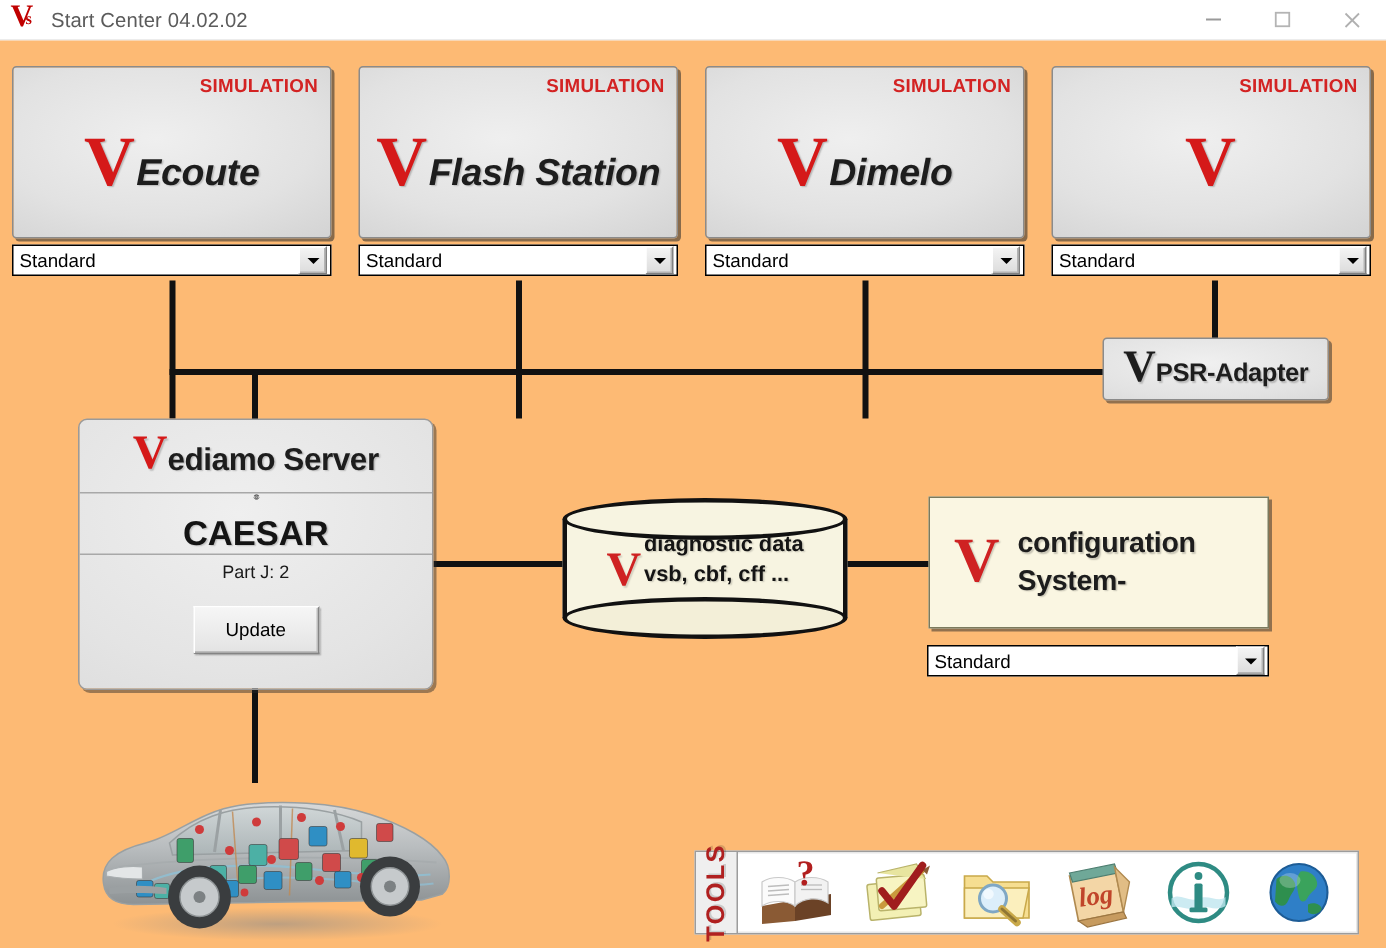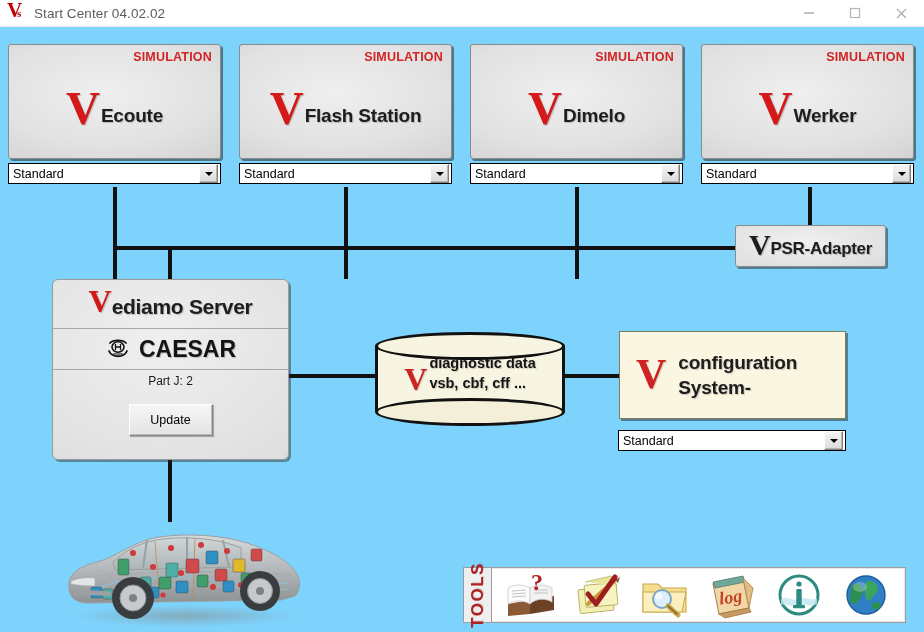--- a/index.html
+++ b/index.html
@@ -65,21 +65,21 @@
     display: flex; align-items: center; justify-content: center;
     color: #9a9a9a;
   }
   .winbtn svg { display: block; }
 
   
   .canvas {
     position: absolute;
     left: 0; top: 27px;
     width: 924px; height: 605px;
-    background: #7dd3fc;
+    background: #fdba74;
     overflow: hidden;
   }
 
   
   .tile {
     position: absolute;
     height: 115px;
     box-sizing: border-box;
     border: 1px solid #8b8b8b;
     border-radius: 3px;
@@ -108,27 +108,28 @@
     font-weight: bold;
     font-size: 47px;
     color: #d51919;
     line-height: .78;
     position: relative;
     top: -2px;
     margin-right: 1px;
     text-shadow: 1px 1px 1px rgba(0,0,0,.22);
   }
   .tile .name {
-    font-size: 19px;
+    font-size: 25px;
     font-weight: bold;
     color: #1d1d1d;
     letter-spacing: -.2px;
     text-shadow: 1px 1px 1px rgba(0,0,0,.20);
     position: relative;
     top: 5px;
+    font-style: italic;
   }
 
   
   .combo {
     position: absolute;
     height: 21px;
     box-sizing: border-box;
     background: #ffffff;
     border: 1px solid #000000;
     display: flex;
@@ -227,21 +228,21 @@
   }
   .server .row1 .name {
     font-size: 21px; font-weight: bold; color: #1d1d1d;
     position: relative; top: 3px; letter-spacing: -.3px;
     text-shadow: 1px 1px 1px rgba(0,0,0,.2);
     text-align: center;
   }
   .server .row2 {
     height: 40px;
     border-bottom: 1px solid #a8a8a8;
-    display: flex; align-items: center; justify-content: center; gap: 8px;
+    display: flex; align-items: center; justify-content: center; gap: 8px; flex-direction: column;
   }
   .server .row2 .caesar {
     font-size: 23px; font-weight: bold; color: #141414;
     letter-spacing: 0px;
     text-shadow: 1px 1px 1px rgba(0,0,0,.2);
   }
   .caesar-emblem { width: 26px; height: 26px; display:block; }
   .server .row3 {
     position: relative;
     height: 71px;
@@ -470,21 +471,20 @@
     <span class="val">Standard</span>
     <span class="arrowbox">
         <i></i>
       </span>
   </div>
 
   <div class="tile" style="left:701px; top:17px; width:213px;">
     <span class="sim">SIMULATION</span>
     <div class="body">
       <span class="bigv">V</span>
-      <span class="name">Werker</span>
     </div>
   </div>
   <div class="combo" style="left:701px; top:136px; width:213px;">
     <span class="val">Standard</span>
     <span class="arrowbox">
         <i></i>
       </span>
   </div>
 
   <div class="psr" style="left:735px; top:198px; width:151px; height:42px;">

